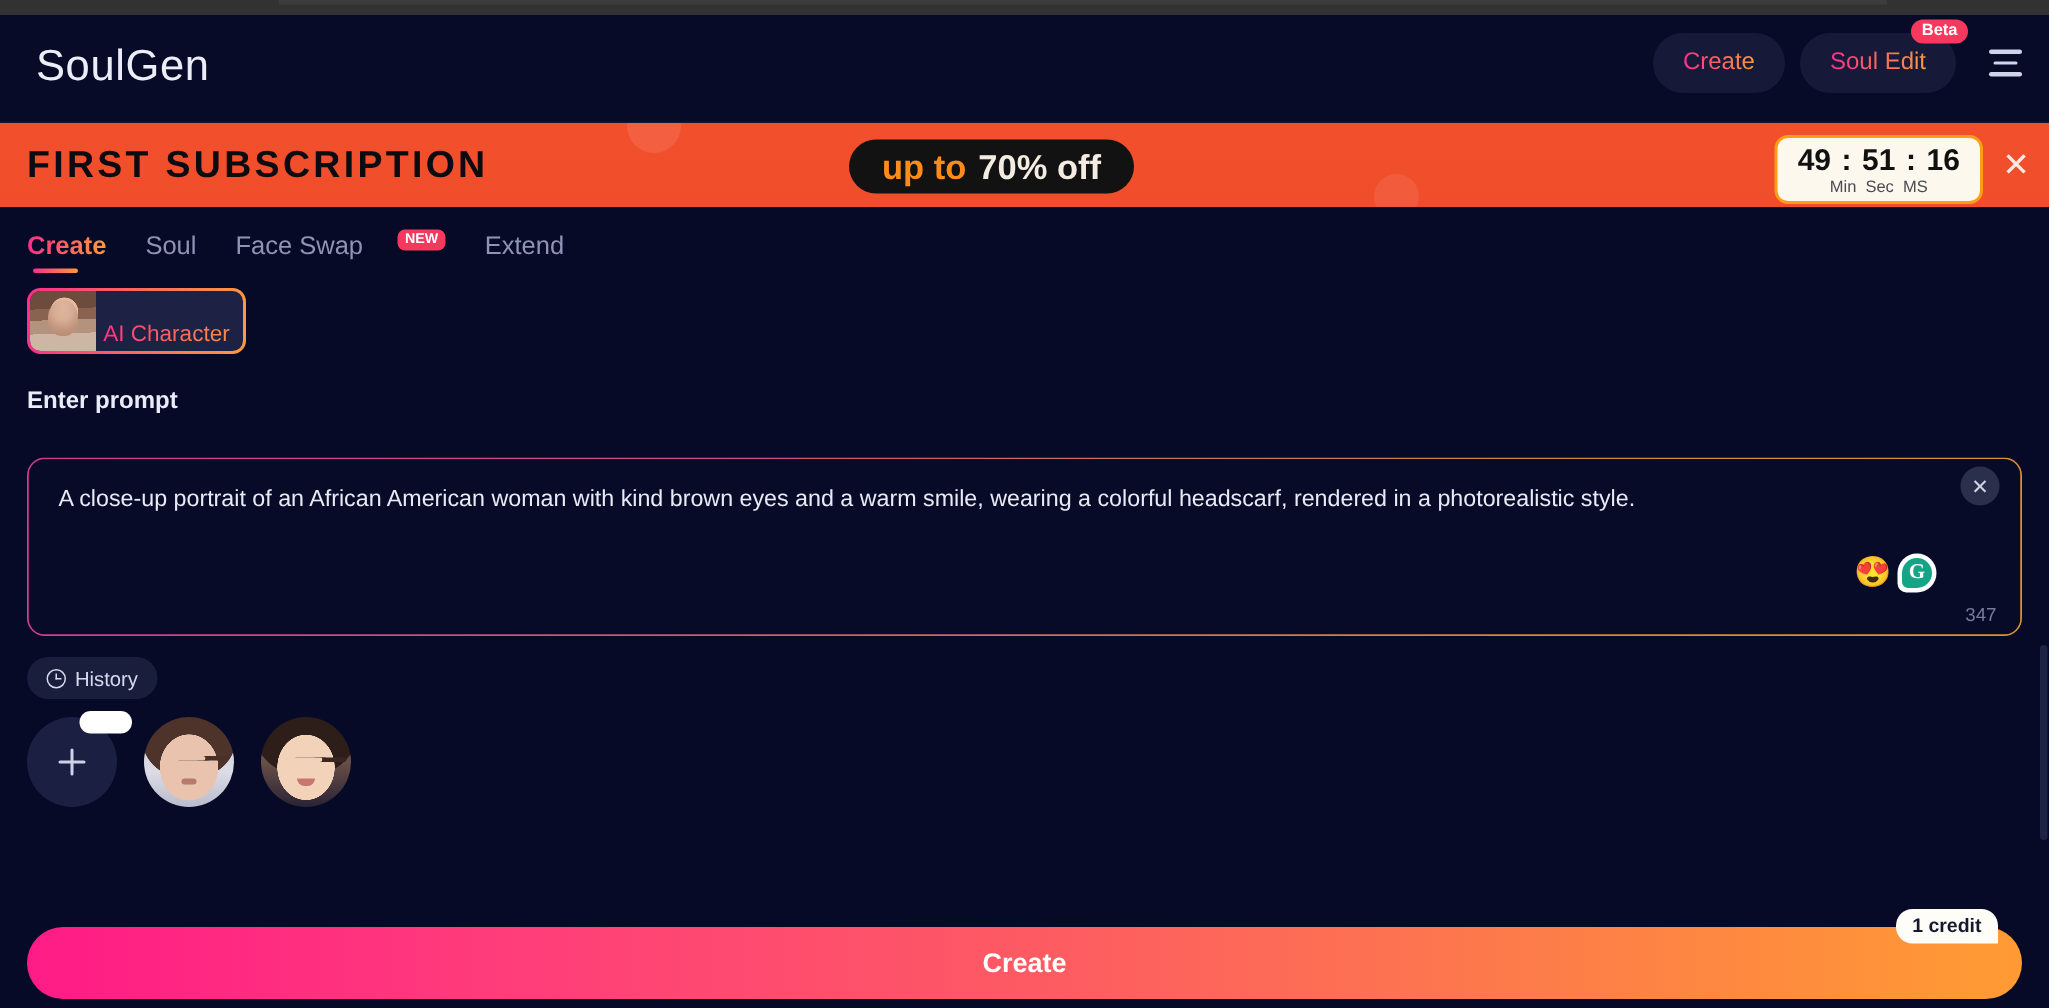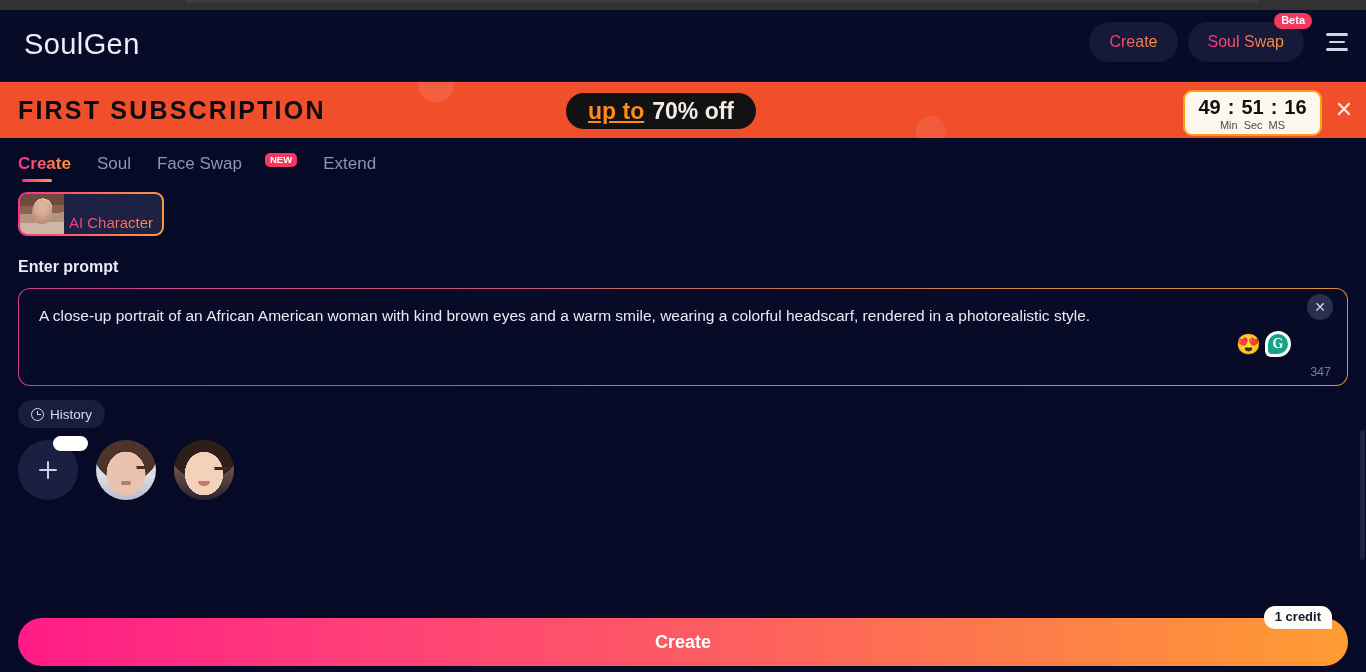--- a/index.html
+++ b/index.html
@@ -130,21 +130,21 @@
   .promo-pill {
     position: absolute; left: 566px; top: 11px;
     height: 36px;
     padding: 0 22px;
     border-radius: 19px;
     background: #121212;
     display: flex; align-items: center; gap: 8px;
     font-size: 23px;
     font-weight: 800;
   }
-  .promo-pill .up-to { color: #ff8c1a; text-decoration: underline; }
+  .promo-pill .up-to { color: #ff8c1a; }
   .promo-pill .off { color: #f4ece2; }
 
   .timer-wrap {
     position: absolute; right: 44px; top: 8px;
     width: 139px; height: 46px;
     background: #fdf8ee;
     border: 2.5px solid #ff9d18;
     border-radius: 9px;
     display: flex; flex-direction: column;
     align-items: center; justify-content: center;
@@ -254,22 +254,22 @@
 
   
   .prompt-label {
     margin-top: 20px;
     font-size: 16px;
     font-weight: 700;
     color: #e9ebf6;
   }
   .prompt-box {
     position: relative;
-    margin-top: 12px;
-    height: 98px;
+    margin-top: 28px;
+    height: 119px;
     border-radius: 12px;
     border: 1px solid transparent;
     background:
       linear-gradient(#070b28, #070b28) padding-box,
       linear-gradient(125deg, #d23a8e 0%, #c9577a 35%, #d4823f 70%, #e0932f 100%) border-box;
   }
   .prompt-text {
     position: absolute; left: 20px; top: 16px;
     right: 44px;
     font-size: 15.5px;
@@ -496,21 +496,21 @@
 
   <div class="header">
     <div class="logo">SoulGen</div>
 
     <div class="header-actions">
       <div class="nav-pill">
         <span class="grad-text">Create</span>
       </div>
 
       <div class="nav-pill">
-        <span class="grad-text">Soul Swap</span>
+        <span class="grad-text">Soul Edit</span>
         <span class="beta-badge">Beta</span>
       </div>
 
       <div class="hamburger">
         <span></span>
         <span></span>
         <span></span>
       </div>
     </div>
   </div>

